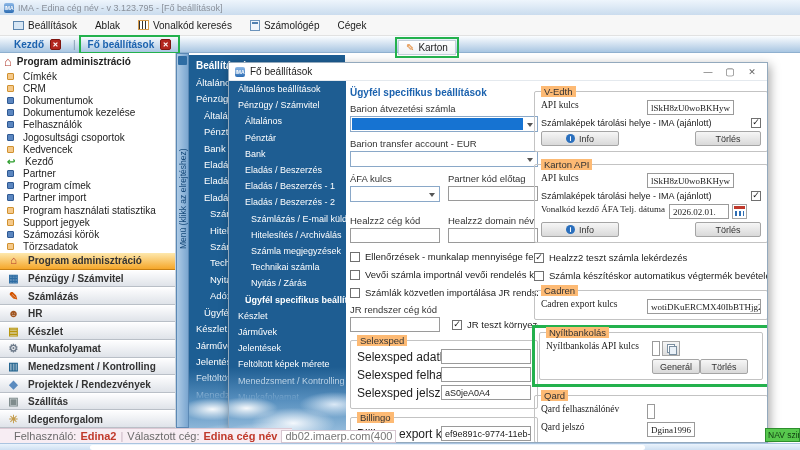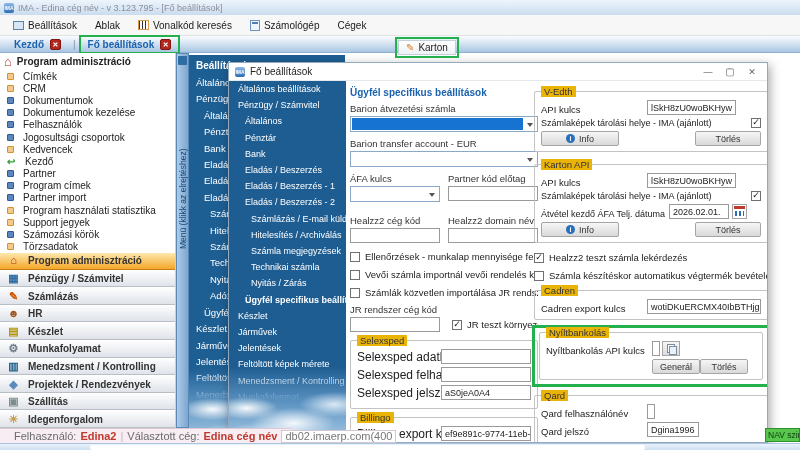--- a/index.html
+++ b/index.html
@@ -103,26 +103,26 @@
   .chkrow{display:flex;align-items:center;gap:5px;height:13px;margin-bottom:5px;white-space:nowrap;overflow:hidden;}
   .cb{width:10px;height:10px;flex:none;border:1px solid #707070;background:#fff;display:inline-flex;
       align-items:center;justify-content:center;font-size:9px;color:#1a1a1a;}
   .cb.on:after{content:"✓";margin-top:-2px;}
   .cblabel{font-size:9.5px;overflow:hidden;white-space:nowrap;}
   .jrrow{display:flex;align-items:center;margin-bottom:8px;}
   .jrrow .inp{width:90px;flex:none;}
   .jrrow .cb{margin-left:12px;margin-right:5px;}
 
   .grp{position:relative;border:1px solid #c3c3c3;border-radius:2px;padding:8px 6px 5px;margin-bottom:8px;}
-  .gt{position:absolute;top:-6px;left:6px;background:#eab308;padding:0 3px;font-size:9.5px;color:#333;}
+  .gt{position:absolute;top:-6px;left:6px;background:#fdba74;padding:0 3px;font-size:9.5px;color:#333;}
   .frow{display:flex;align-items:center;margin-bottom:3px;}
   .frow .lbl{width:84px;flex:none;font-size:12px;white-space:nowrap;overflow:hidden;}
   .frow .inp{flex:1;min-width:0;}
 
-  .rrow{display:flex;align-items:flex-end;margin-bottom:3px;}
+  .rrow{display:flex;align-items:flex-start;margin-bottom:3px;font-family:Liberation Serif, serif;}
   .rlbl{width:106px;flex:none;font-size:9.5px;white-space:nowrap;overflow:hidden;}
   .rlbl.wide{width:128px;font-size:9px;}
   .storerow{display:flex;align-items:center;margin-bottom:3px;}
   .storelbl{flex:1;font-size:9px;white-space:nowrap;overflow:hidden;}
   .btnrow{display:flex;margin-top:3px;}
   .btn{height:15px;background:linear-gradient(#f6f6f6,#d9d9d9);border:1px solid #a5a5a5;border-radius:2px;
        font-size:9px;color:#333;display:flex;align-items:center;justify-content:center;gap:4px;}
   .btn.info{width:78px;} .btn.del{width:66px;margin-left:auto;}
   .info-i{width:9px;height:9px;border-radius:50%;background:#2a6fbd;color:#fff;font-size:7px;line-height:9px;
           text-align:center;font-weight:bold;flex:none;}
@@ -500,21 +500,21 @@
           <span class="gt">Karton API</span>
           <div class="rrow">
             <span class="rlbl">API kulcs</span>
             <div class="inp">lSkH8zU0woBKHyw</div>
           </div>
           <div class="storerow">
             <span class="storelbl">Számlaképek tárolási helye - IMA (ajánlott)</span>
             <span class="cb on"></span>
           </div>
           <div class="rrow">
-            <span class="rlbl wide">Átvétel kezdő ÁFA Telj. dátuma</span>
+            <span class="rlbl wide">Vonalkód kezdő ÁFA Telj. dátuma</span>
             <div class="inp dtinp">2026.02.01.</div>
             <span class="calbtn"></span>
           </div>
           <div class="btnrow">
             <span class="btn info">
                 <span class="info-i">i</span>
                 <span>Info</span>
               </span>
             <span class="btn del">Törlés</span>
           </div>

